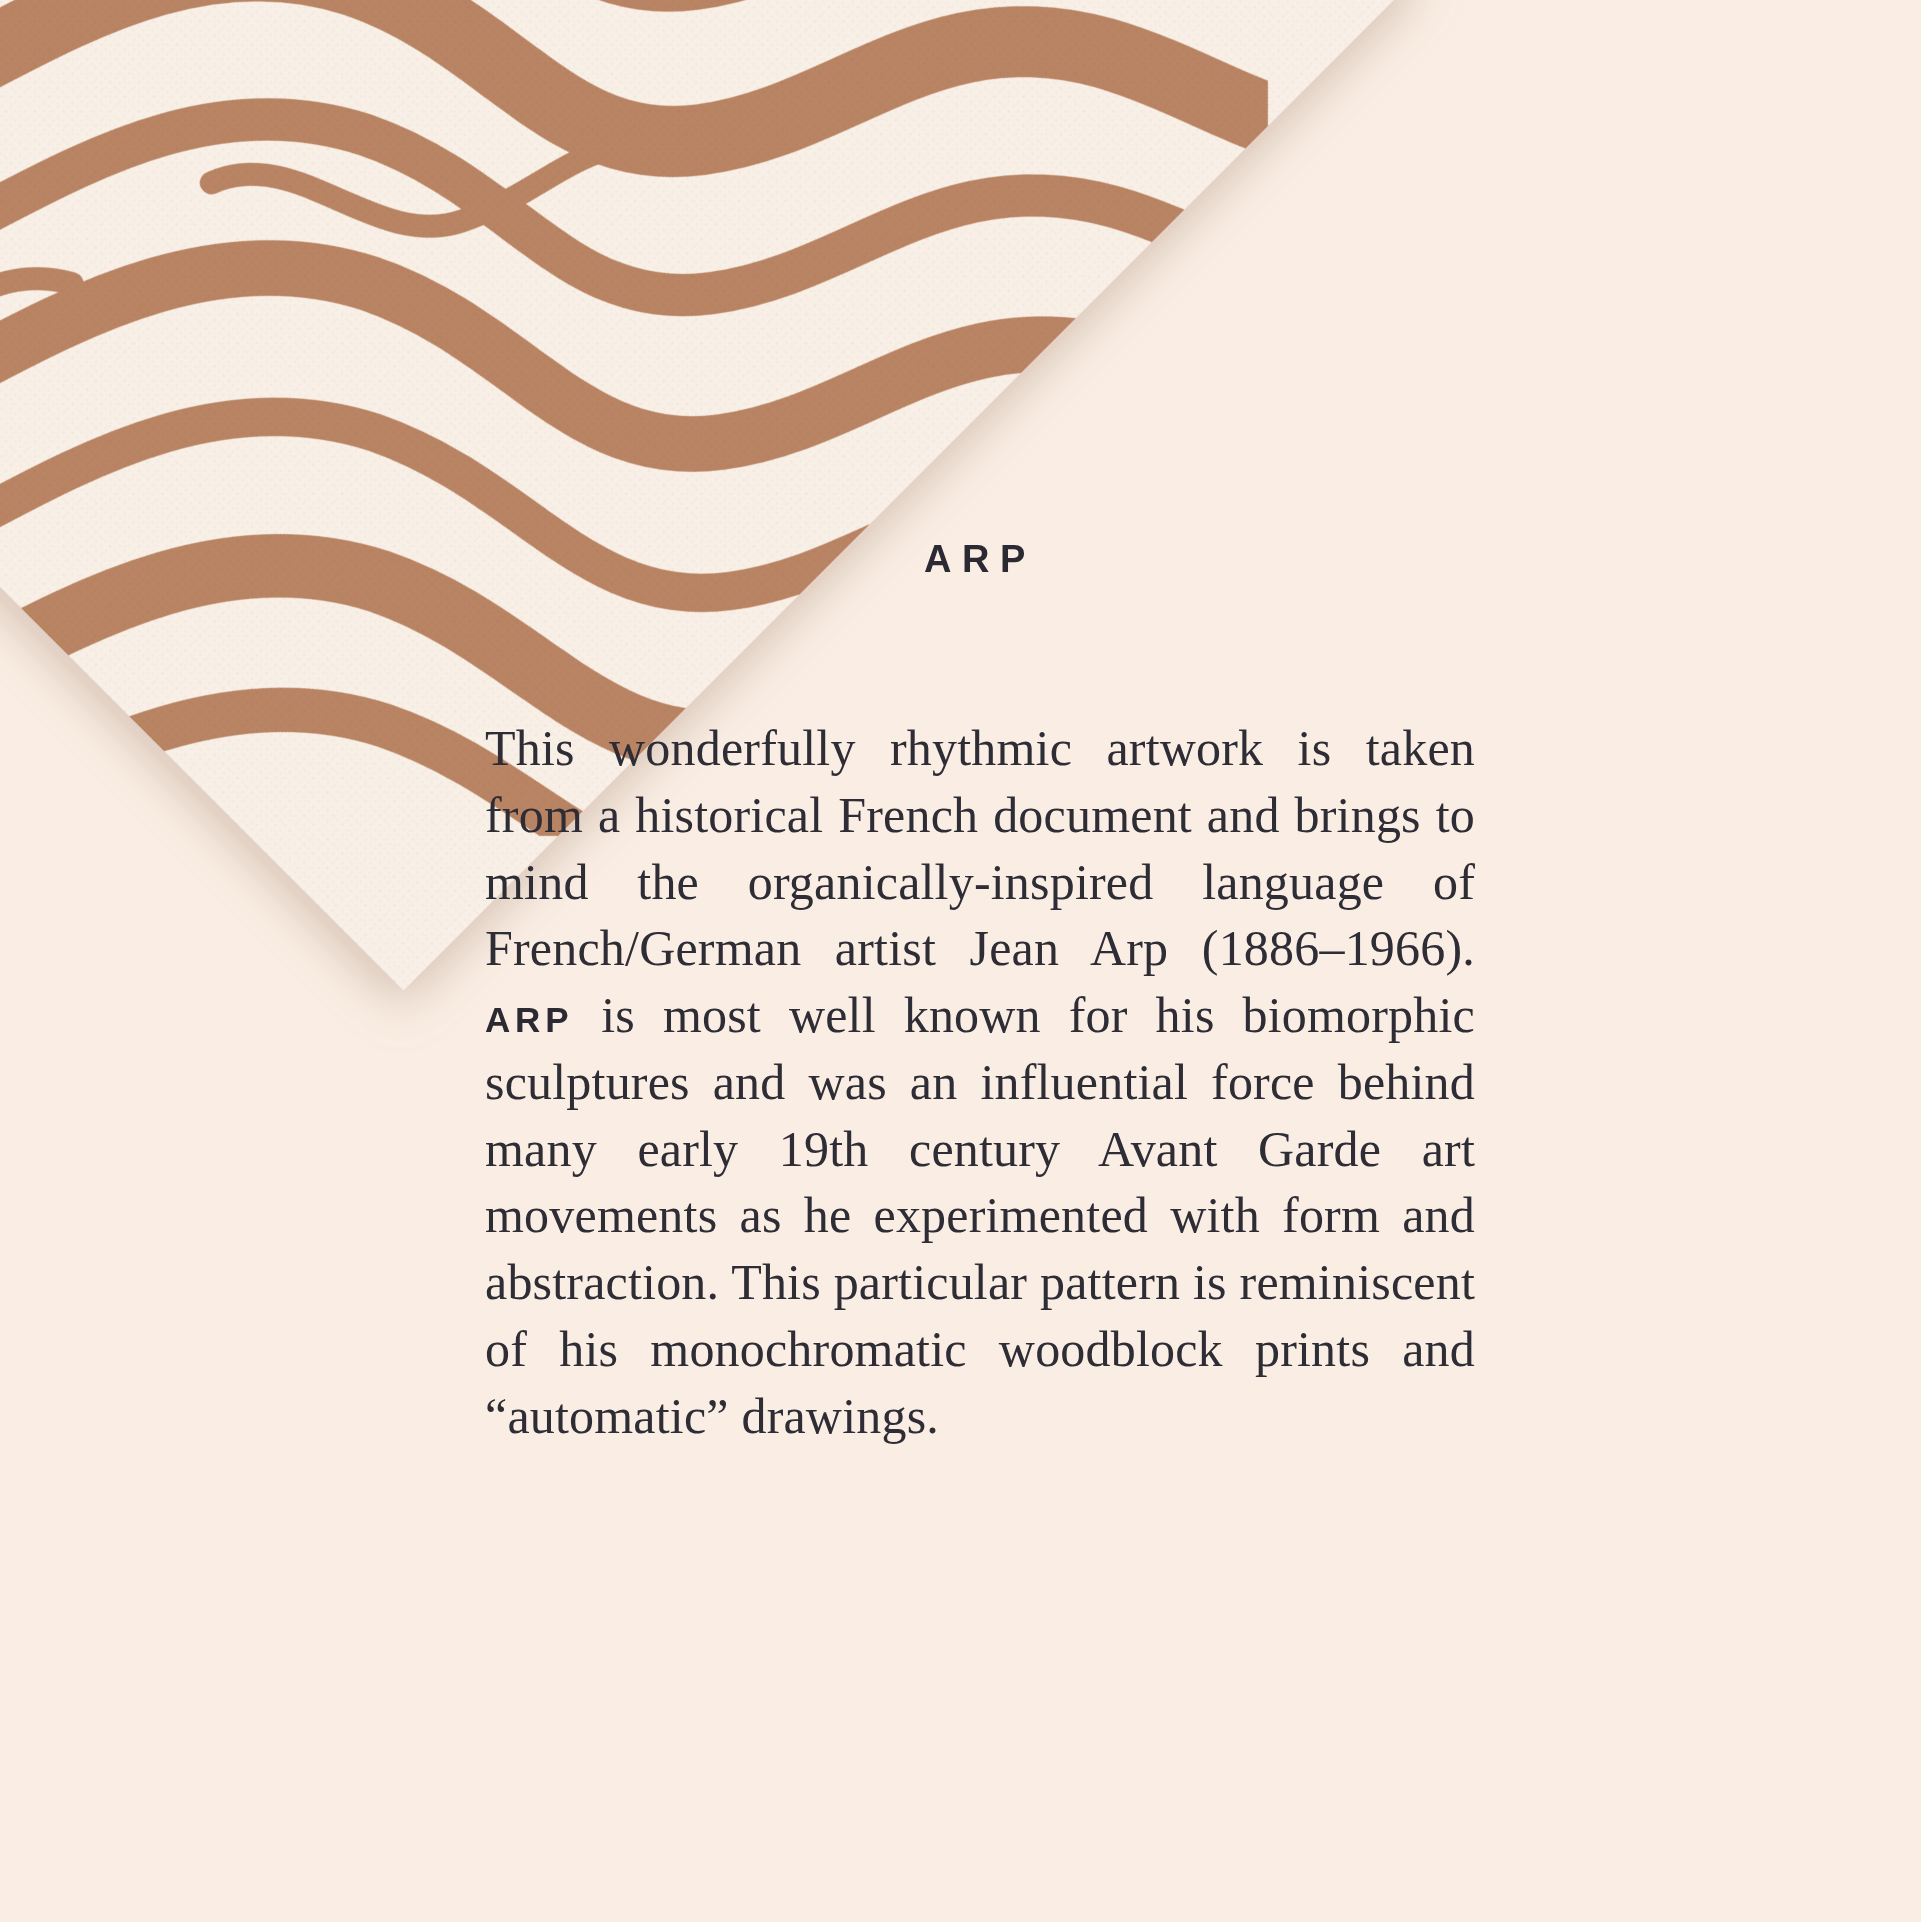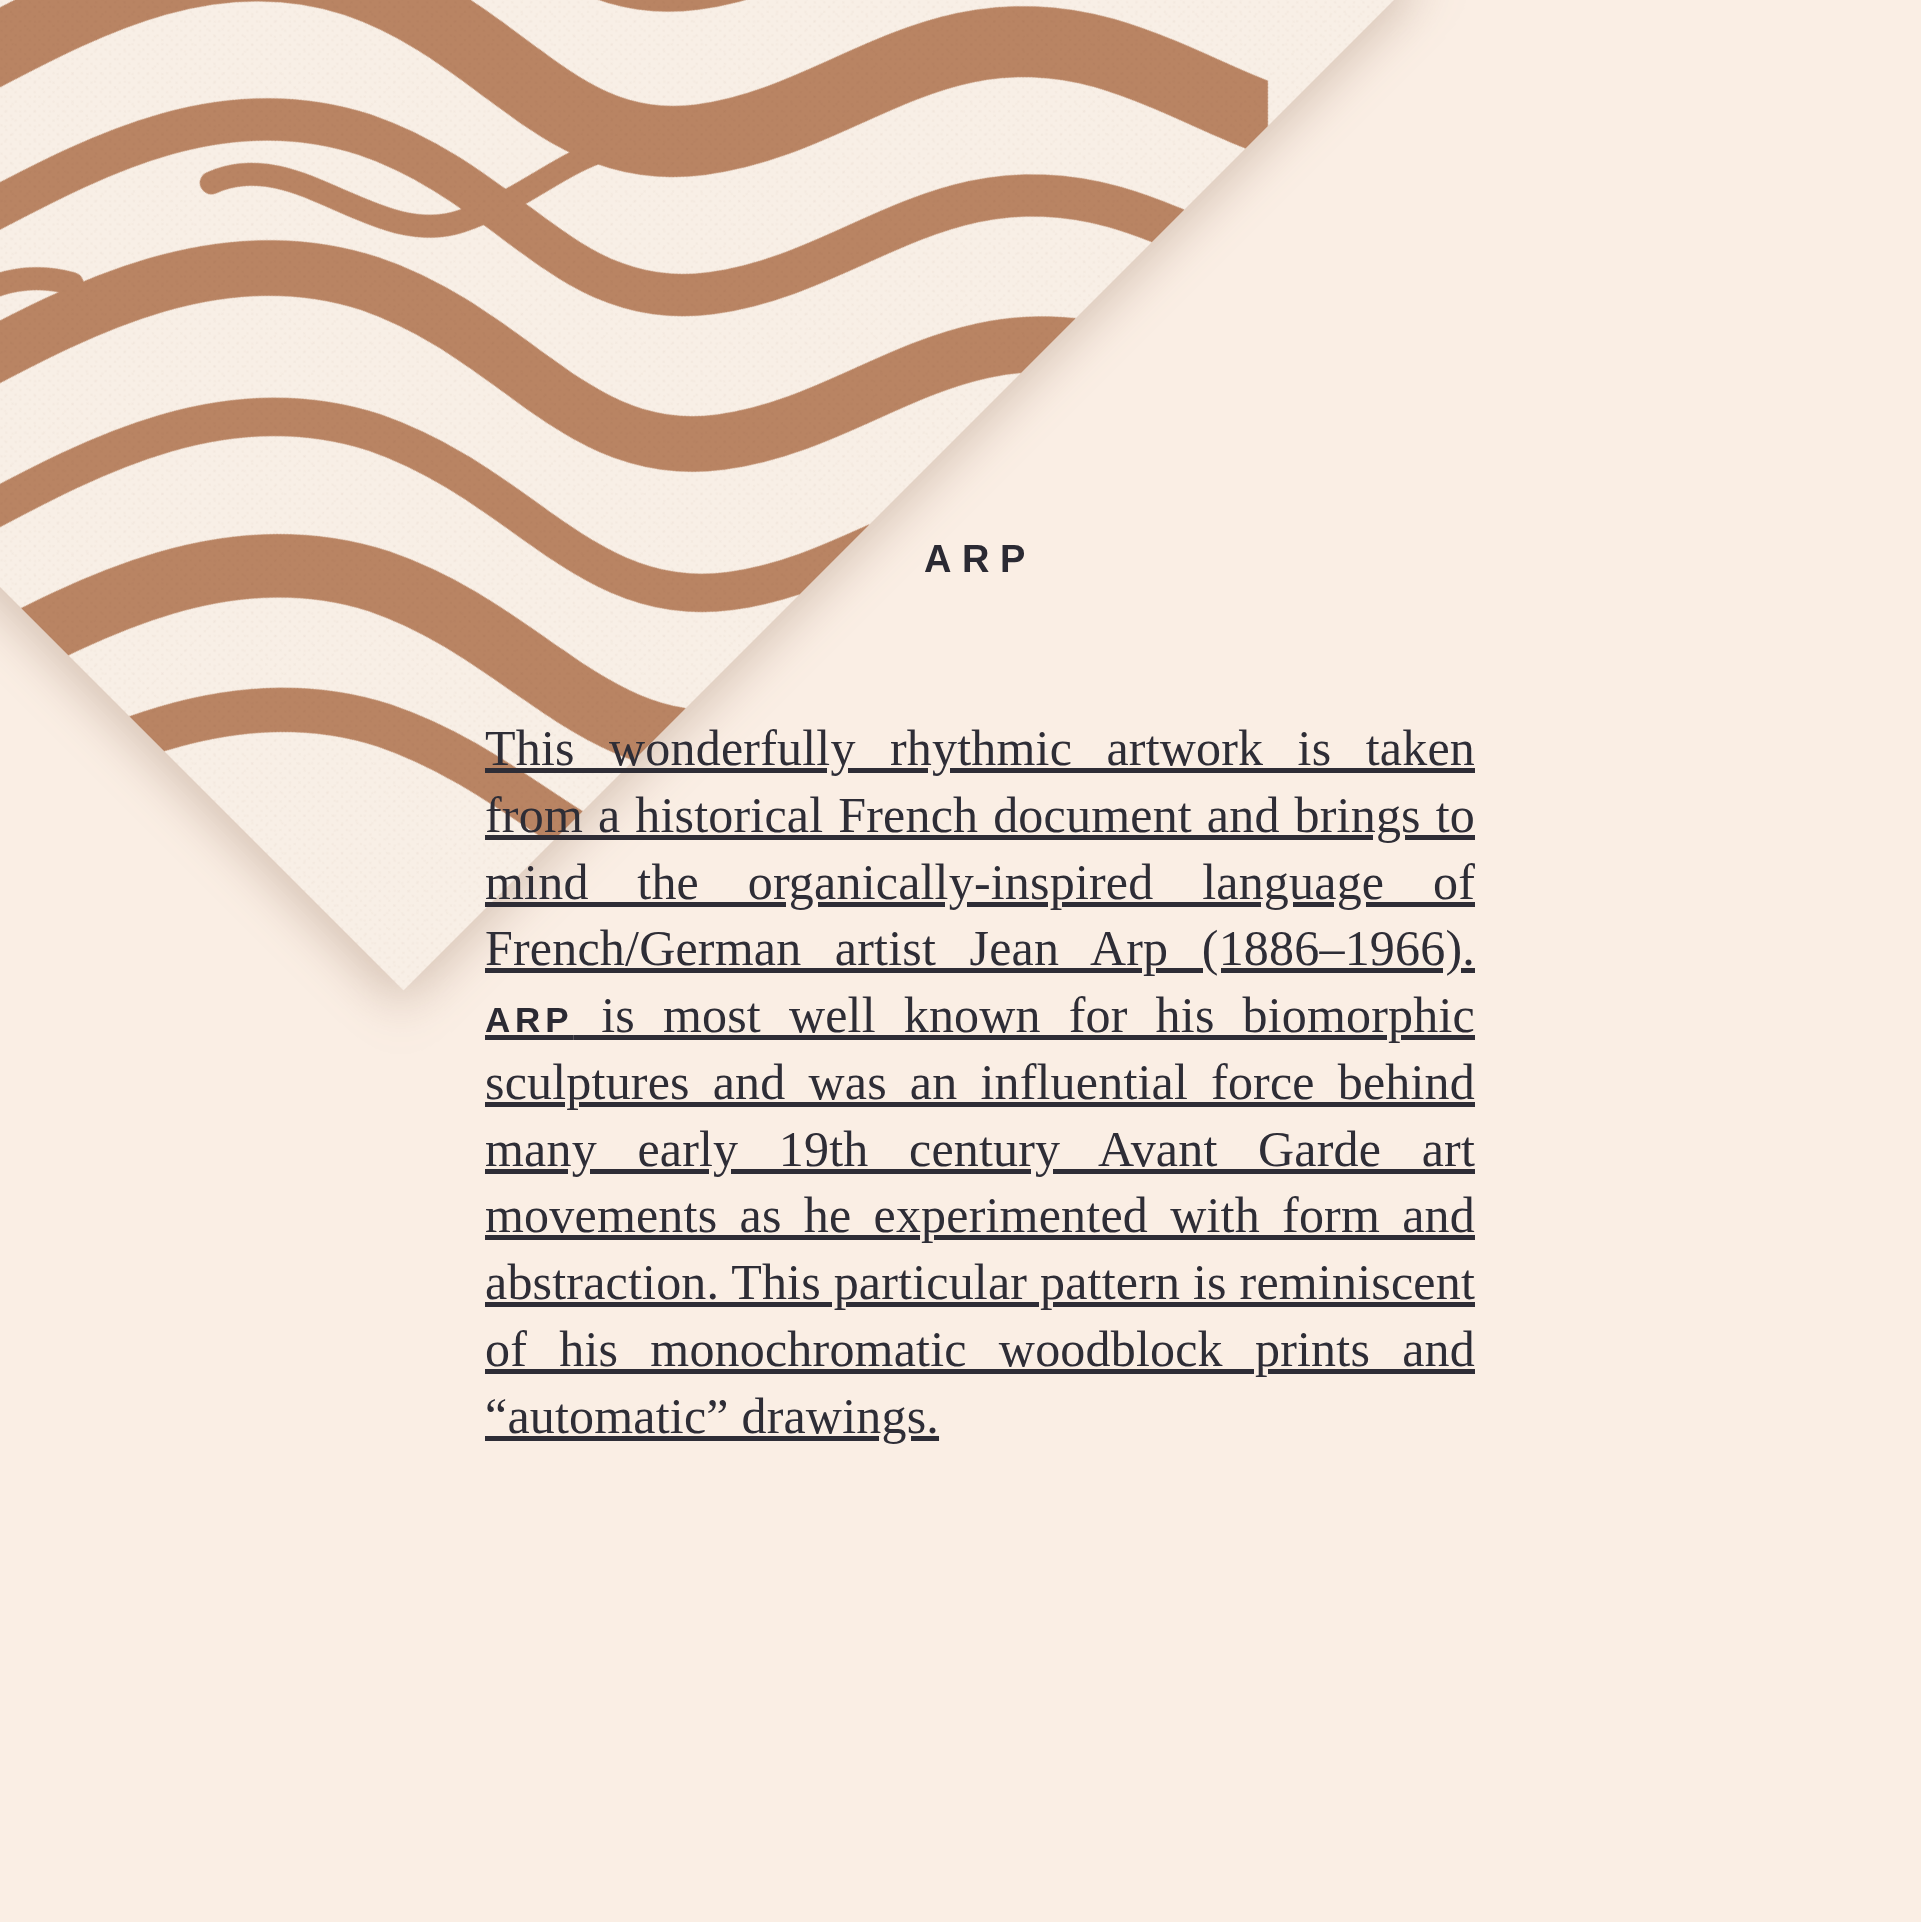--- a/index.html
+++ b/index.html
@@ -87,21 +87,20 @@
   }
   .body-text {
     font-family: "Liberation Serif", serif;
     font-size: 50px;
     line-height: 1.335;
     color: #2e2d36;
     text-align: justify;
     text-justify: inter-word;
     margin: 0;
     letter-spacing: 0.2px;
-    text-decoration: underline;
   }
   .body-text .smallcaps {
     font-family: "Liberation Sans", sans-serif;
     font-weight: 700;
     font-size: 35px;
     letter-spacing: 4.8px;
     color: #2b2a33;
   }
 </style>
 </head>

